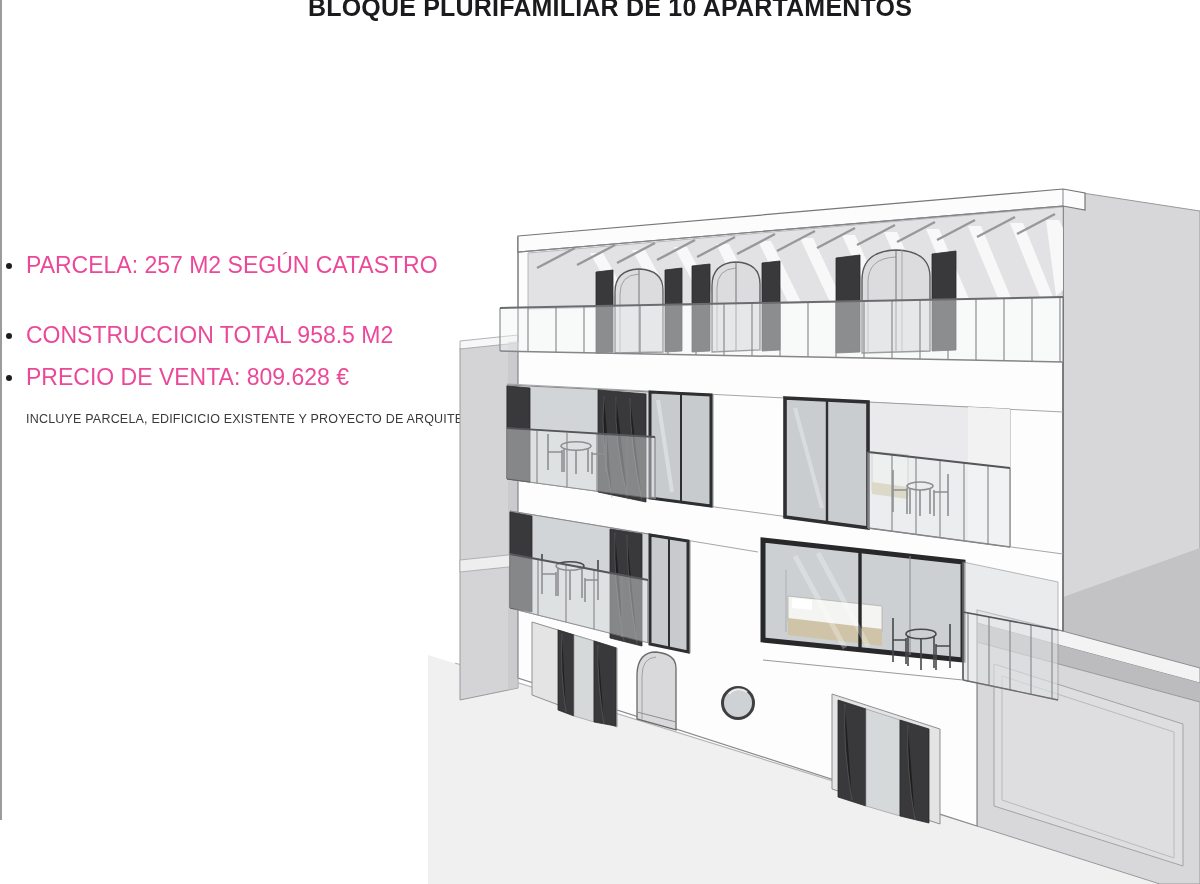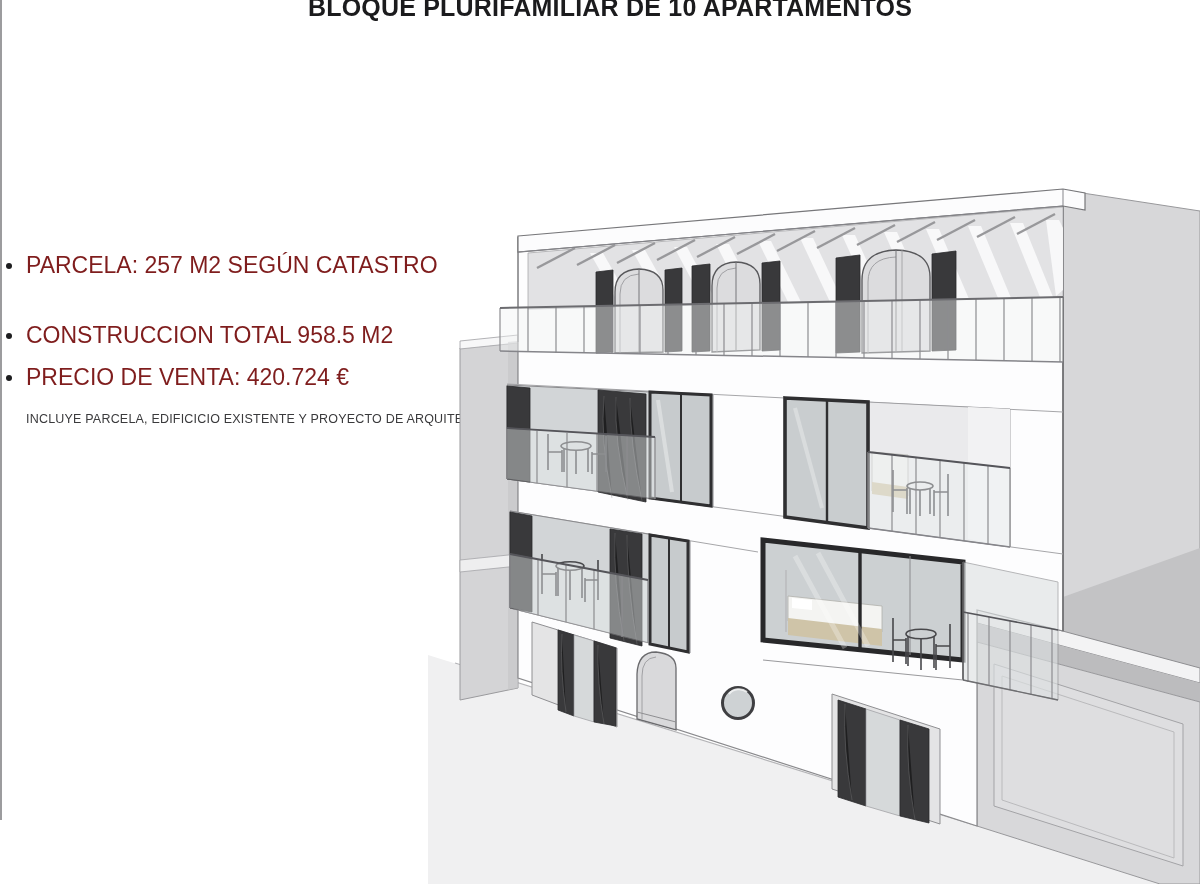--- a/index.html
+++ b/index.html
@@ -2,21 +2,21 @@
 <html><head>
 <meta charset="utf-8">
 <style>
   html,body{margin:0;padding:0;background:#ffffff;}
   body{width:1200px;height:884px;position:relative;overflow:hidden;
        font-family:"Liberation Sans",sans-serif;color:#222;}
   .left-rule{position:absolute;left:0;top:0;width:2px;height:820px;background:#9c9c9e;}
   .title{position:absolute;top:-7px;left:10px;width:1200px;text-align:center;
          font-size:25px;font-weight:700;letter-spacing:.2px;color:#1b1b1d;white-space:nowrap;}
   .bullet{position:absolute;left:6px;display:flex;align-items:center;gap:14px;
-          font-size:23px;font-weight:400;color:#7f1d1d;white-space:nowrap;}
+          font-size:23px;font-weight:400;color:#ec4899;white-space:nowrap;}
   .bullet .dot{width:6px;height:6px;border-radius:50%;background:#1d1d1f;flex:0 0 auto;}
   .b1{top:252px}.b2{top:322px}.b3{top:364px}
   .note{position:absolute;left:26px;top:412px;font-size:12.5px;letter-spacing:.2px;
         color:#3a3a3c;white-space:nowrap;}
   svg.render{position:absolute;left:0;top:0;}
   .ln{stroke:#a6a6a9;stroke-width:1;}
   .post{stroke:#8d8d90;stroke-width:1.2;}
   .lat{fill:#39393b;stroke:#2a2a2c;stroke-width:.8;}
   .latline{stroke:#8b8b8d;stroke-width:.7;opacity:.45;}
   .furn{stroke:#48484b;stroke-width:1.6;fill:none;}
@@ -32,21 +32,21 @@
 <div class="bullet b1">
   <span class="dot"></span>
   <span>PARCELA: 257 M2 SEGÚN CATASTRO</span>
 </div>
 <div class="bullet b2">
   <span class="dot"></span>
   <span>CONSTRUCCION TOTAL 958.5 M2</span>
 </div>
 <div class="bullet b3">
   <span class="dot"></span>
-  <span>PRECIO DE VENTA: 420.724 €</span>
+  <span>PRECIO DE VENTA: 809.628 €</span>
 </div>
 
 <div class="note">INCLUYE PARCELA, EDIFICICIO EXISTENTE Y PROYECTO DE ARQUITECTURA</div>
 
 <svg class="render" width="1200" height="884" viewBox="0 0 1200 884">
 
   <g>
     <polygon points="428,655 977,826 1160,884 428,884" fill="#f0f0f1"></polygon>
     <line x1="455" y1="663" x2="977" y2="826" stroke="#b4b4b7" stroke-width="1.2"></line>
   </g>

